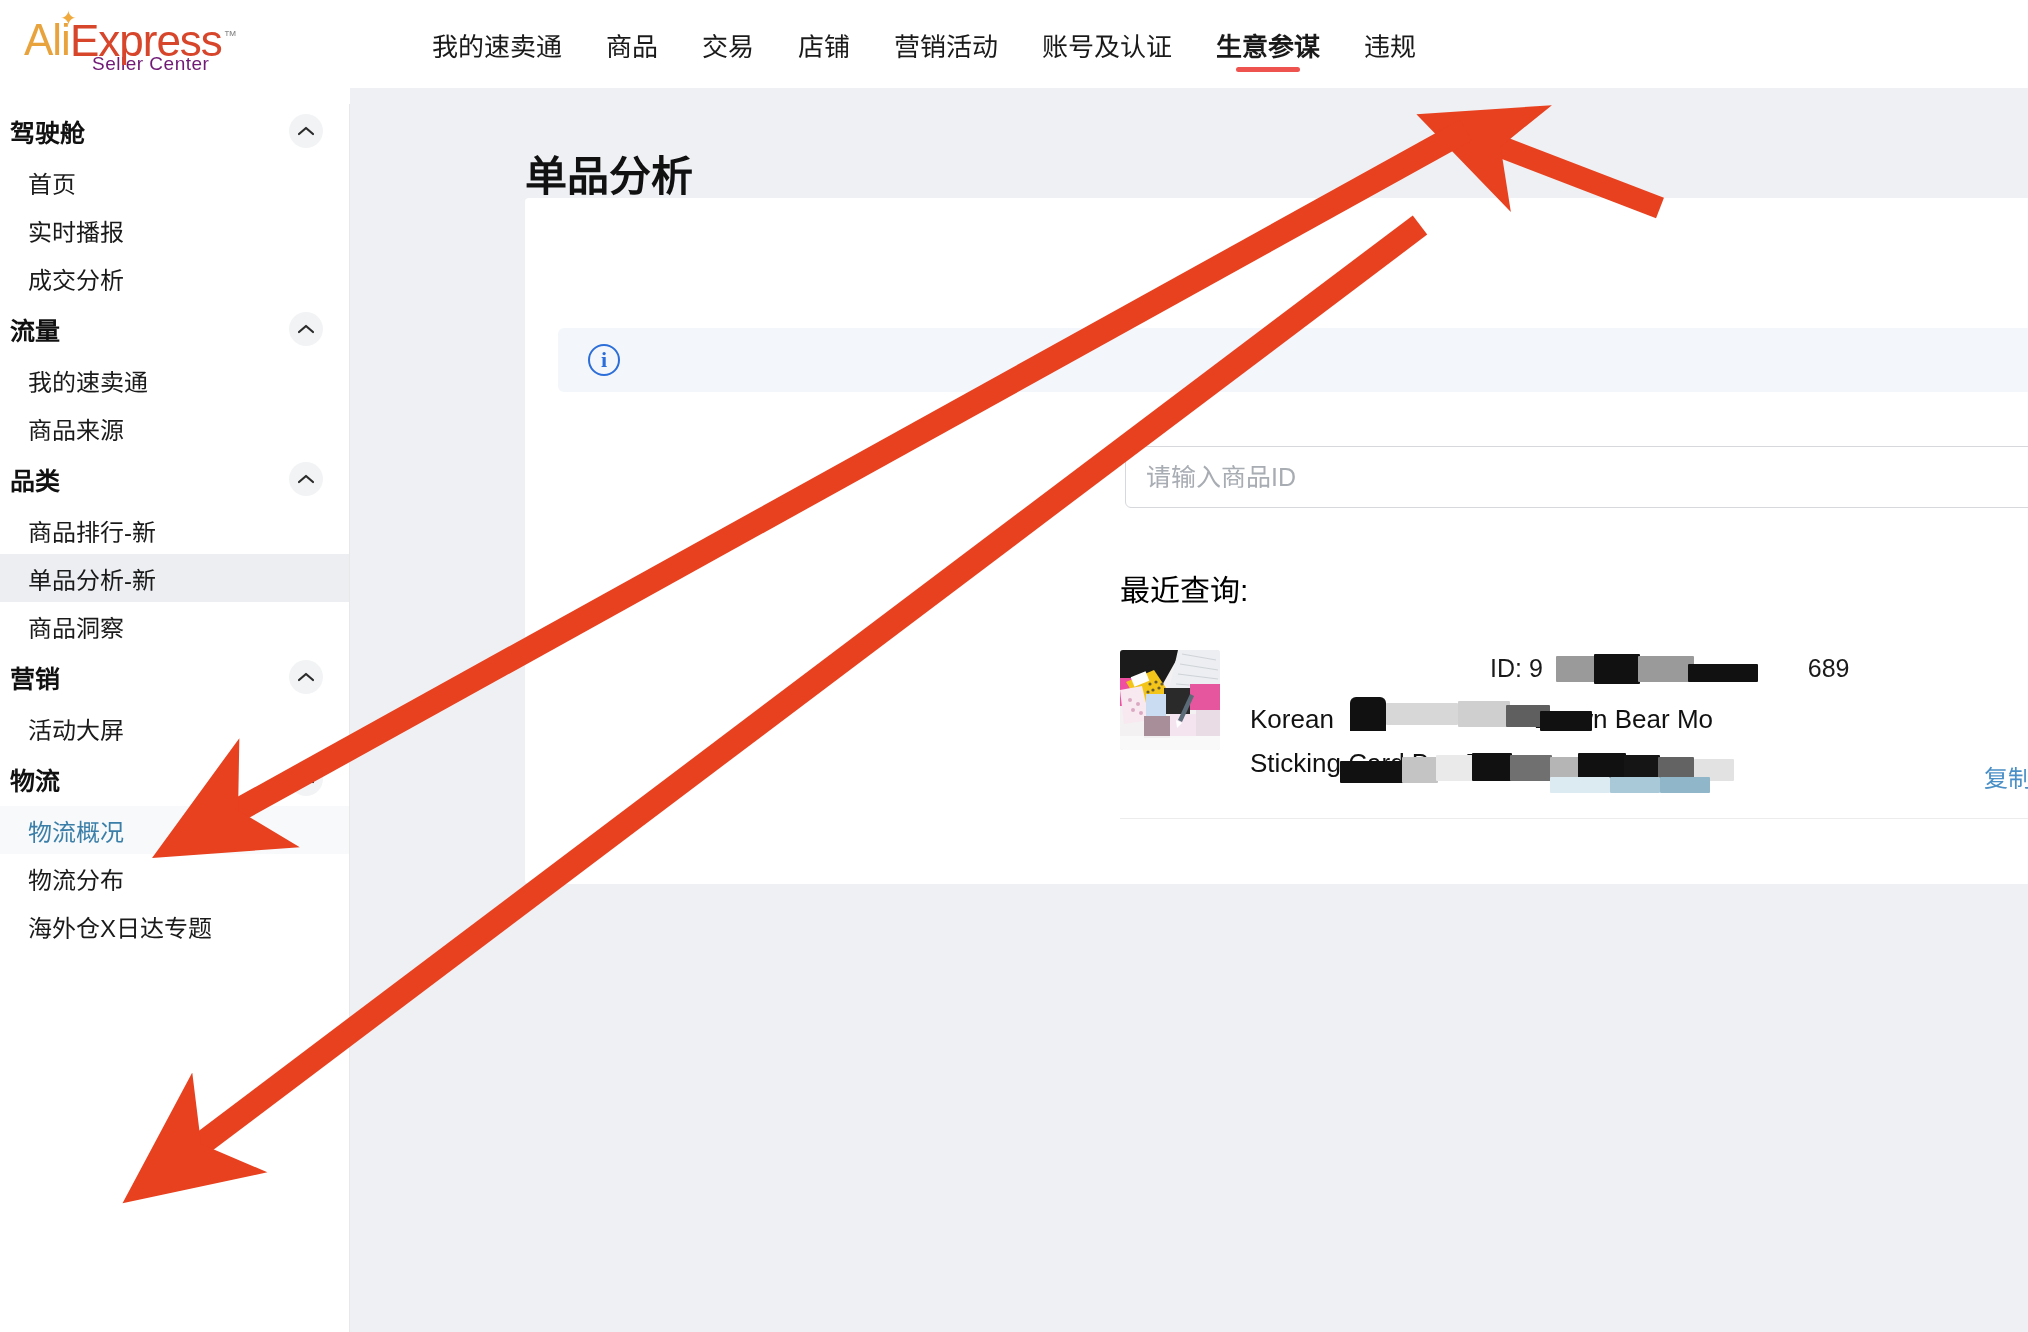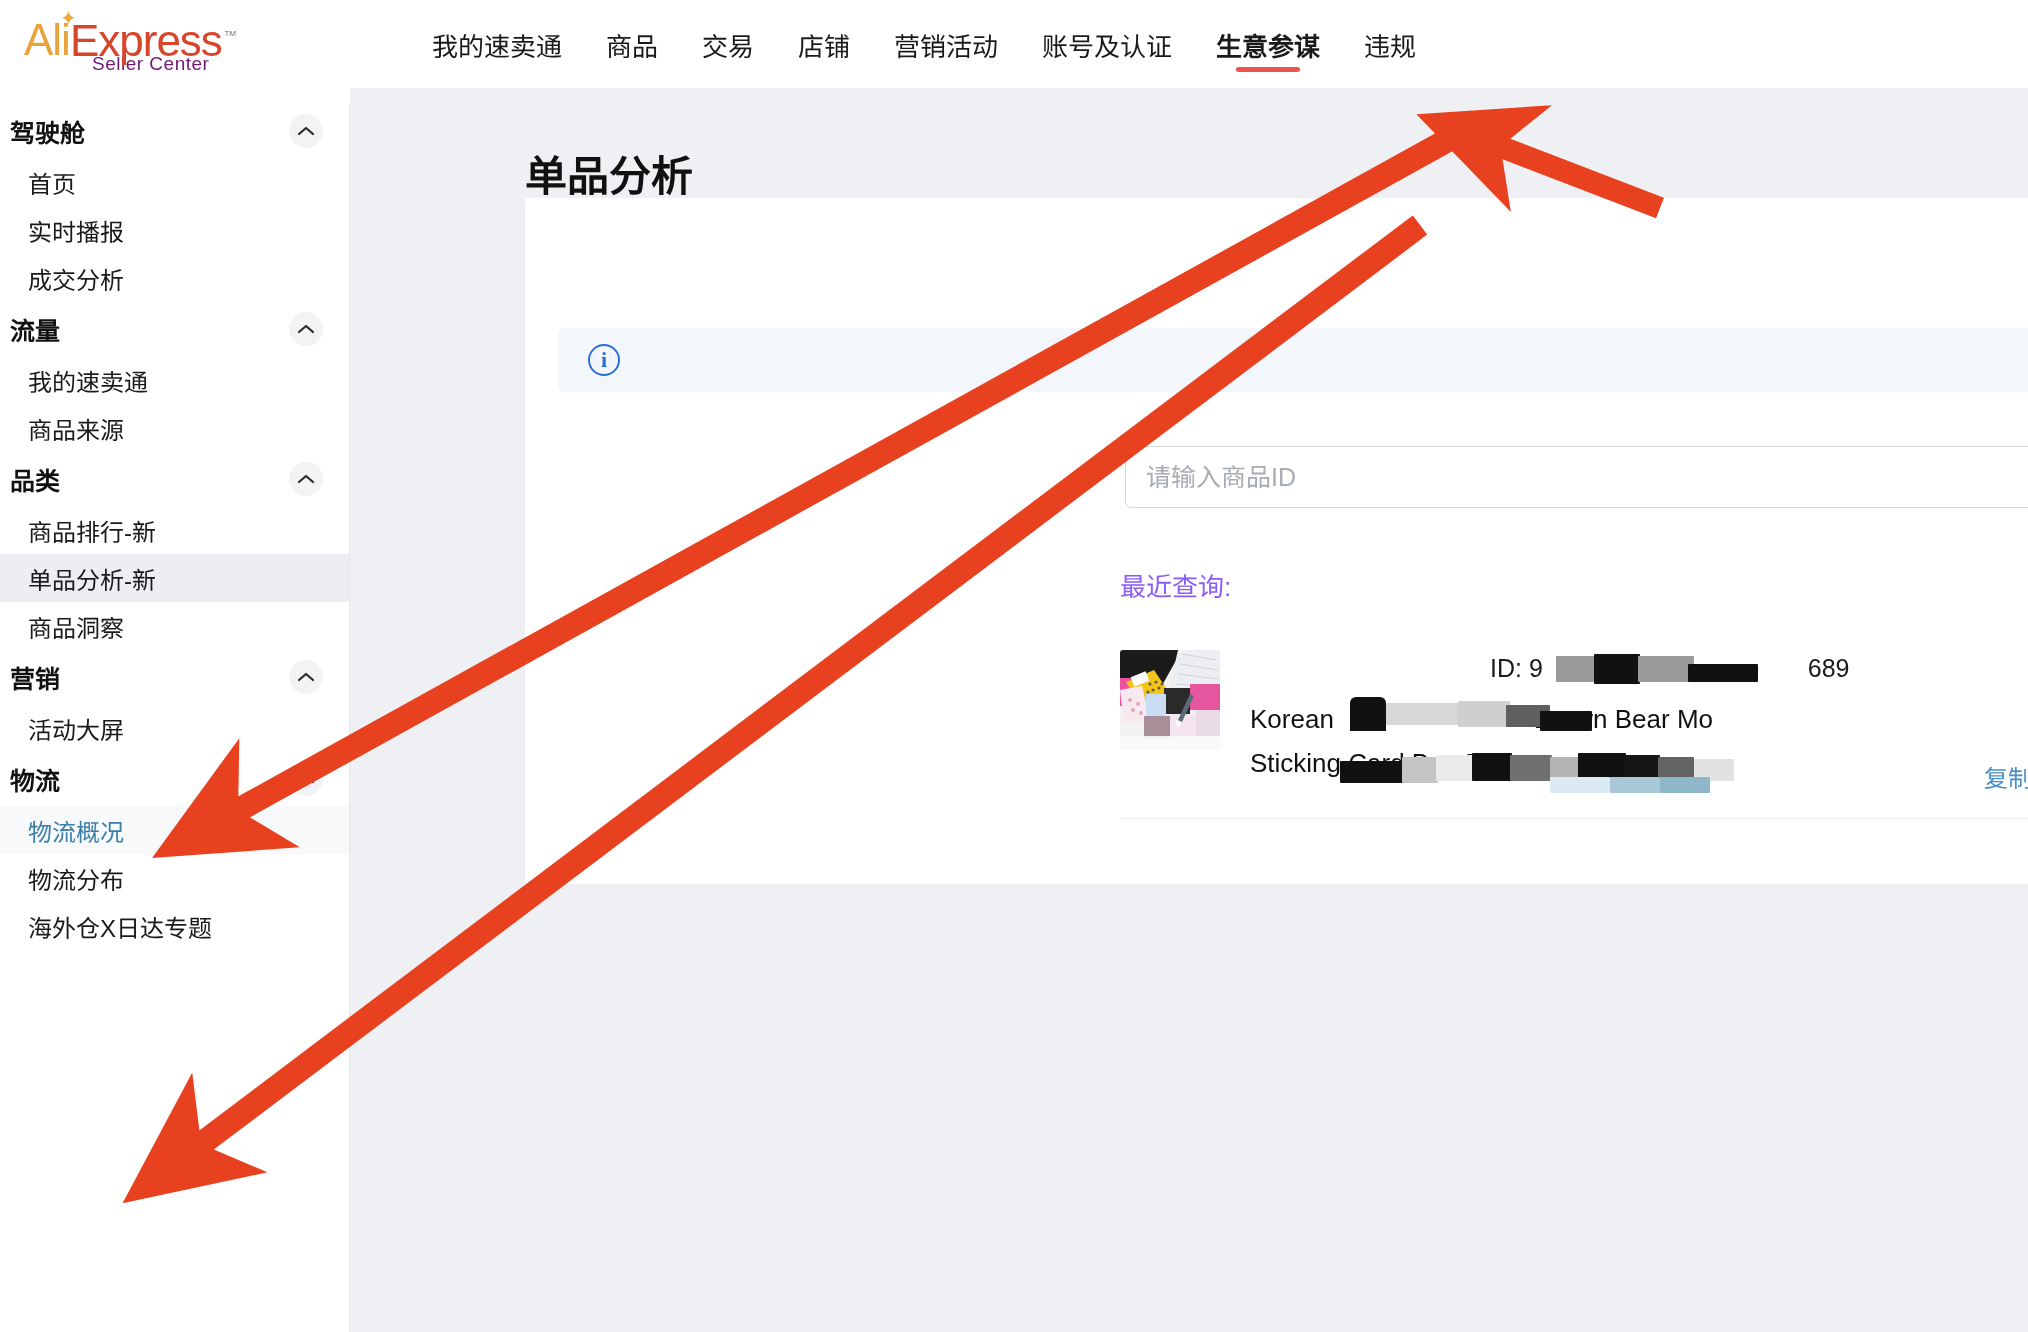--- a/index.html
+++ b/index.html
@@ -121,21 +121,21 @@
     width:1000px; height:62px;
     border:1px solid #d6d8dc; border-radius:6px;
     font-size:25px; color:#333; padding:0 20px;
     font-family:"Liberation Sans", sans-serif;
     background:#fff; outline:none;
   }
   .id-input::placeholder { color:#a8acb3; }
 
   .recent-label {
     position:absolute; left:595px; top:368px;
-    font-size:26px; color:#8b5cf6;
+    font-size:30px; color:#000000;
   }
 
   .recent-item {
     position:absolute; left:595px; top:452px;
     width:1020px; height:140px;
     display:flex; align-items:flex-start; gap:30px;
   }
   .thumb {
     width:100px; height:100px; flex:none; border-radius:3px;
     overflow:hidden; background:#f1eff0; position:relative;

